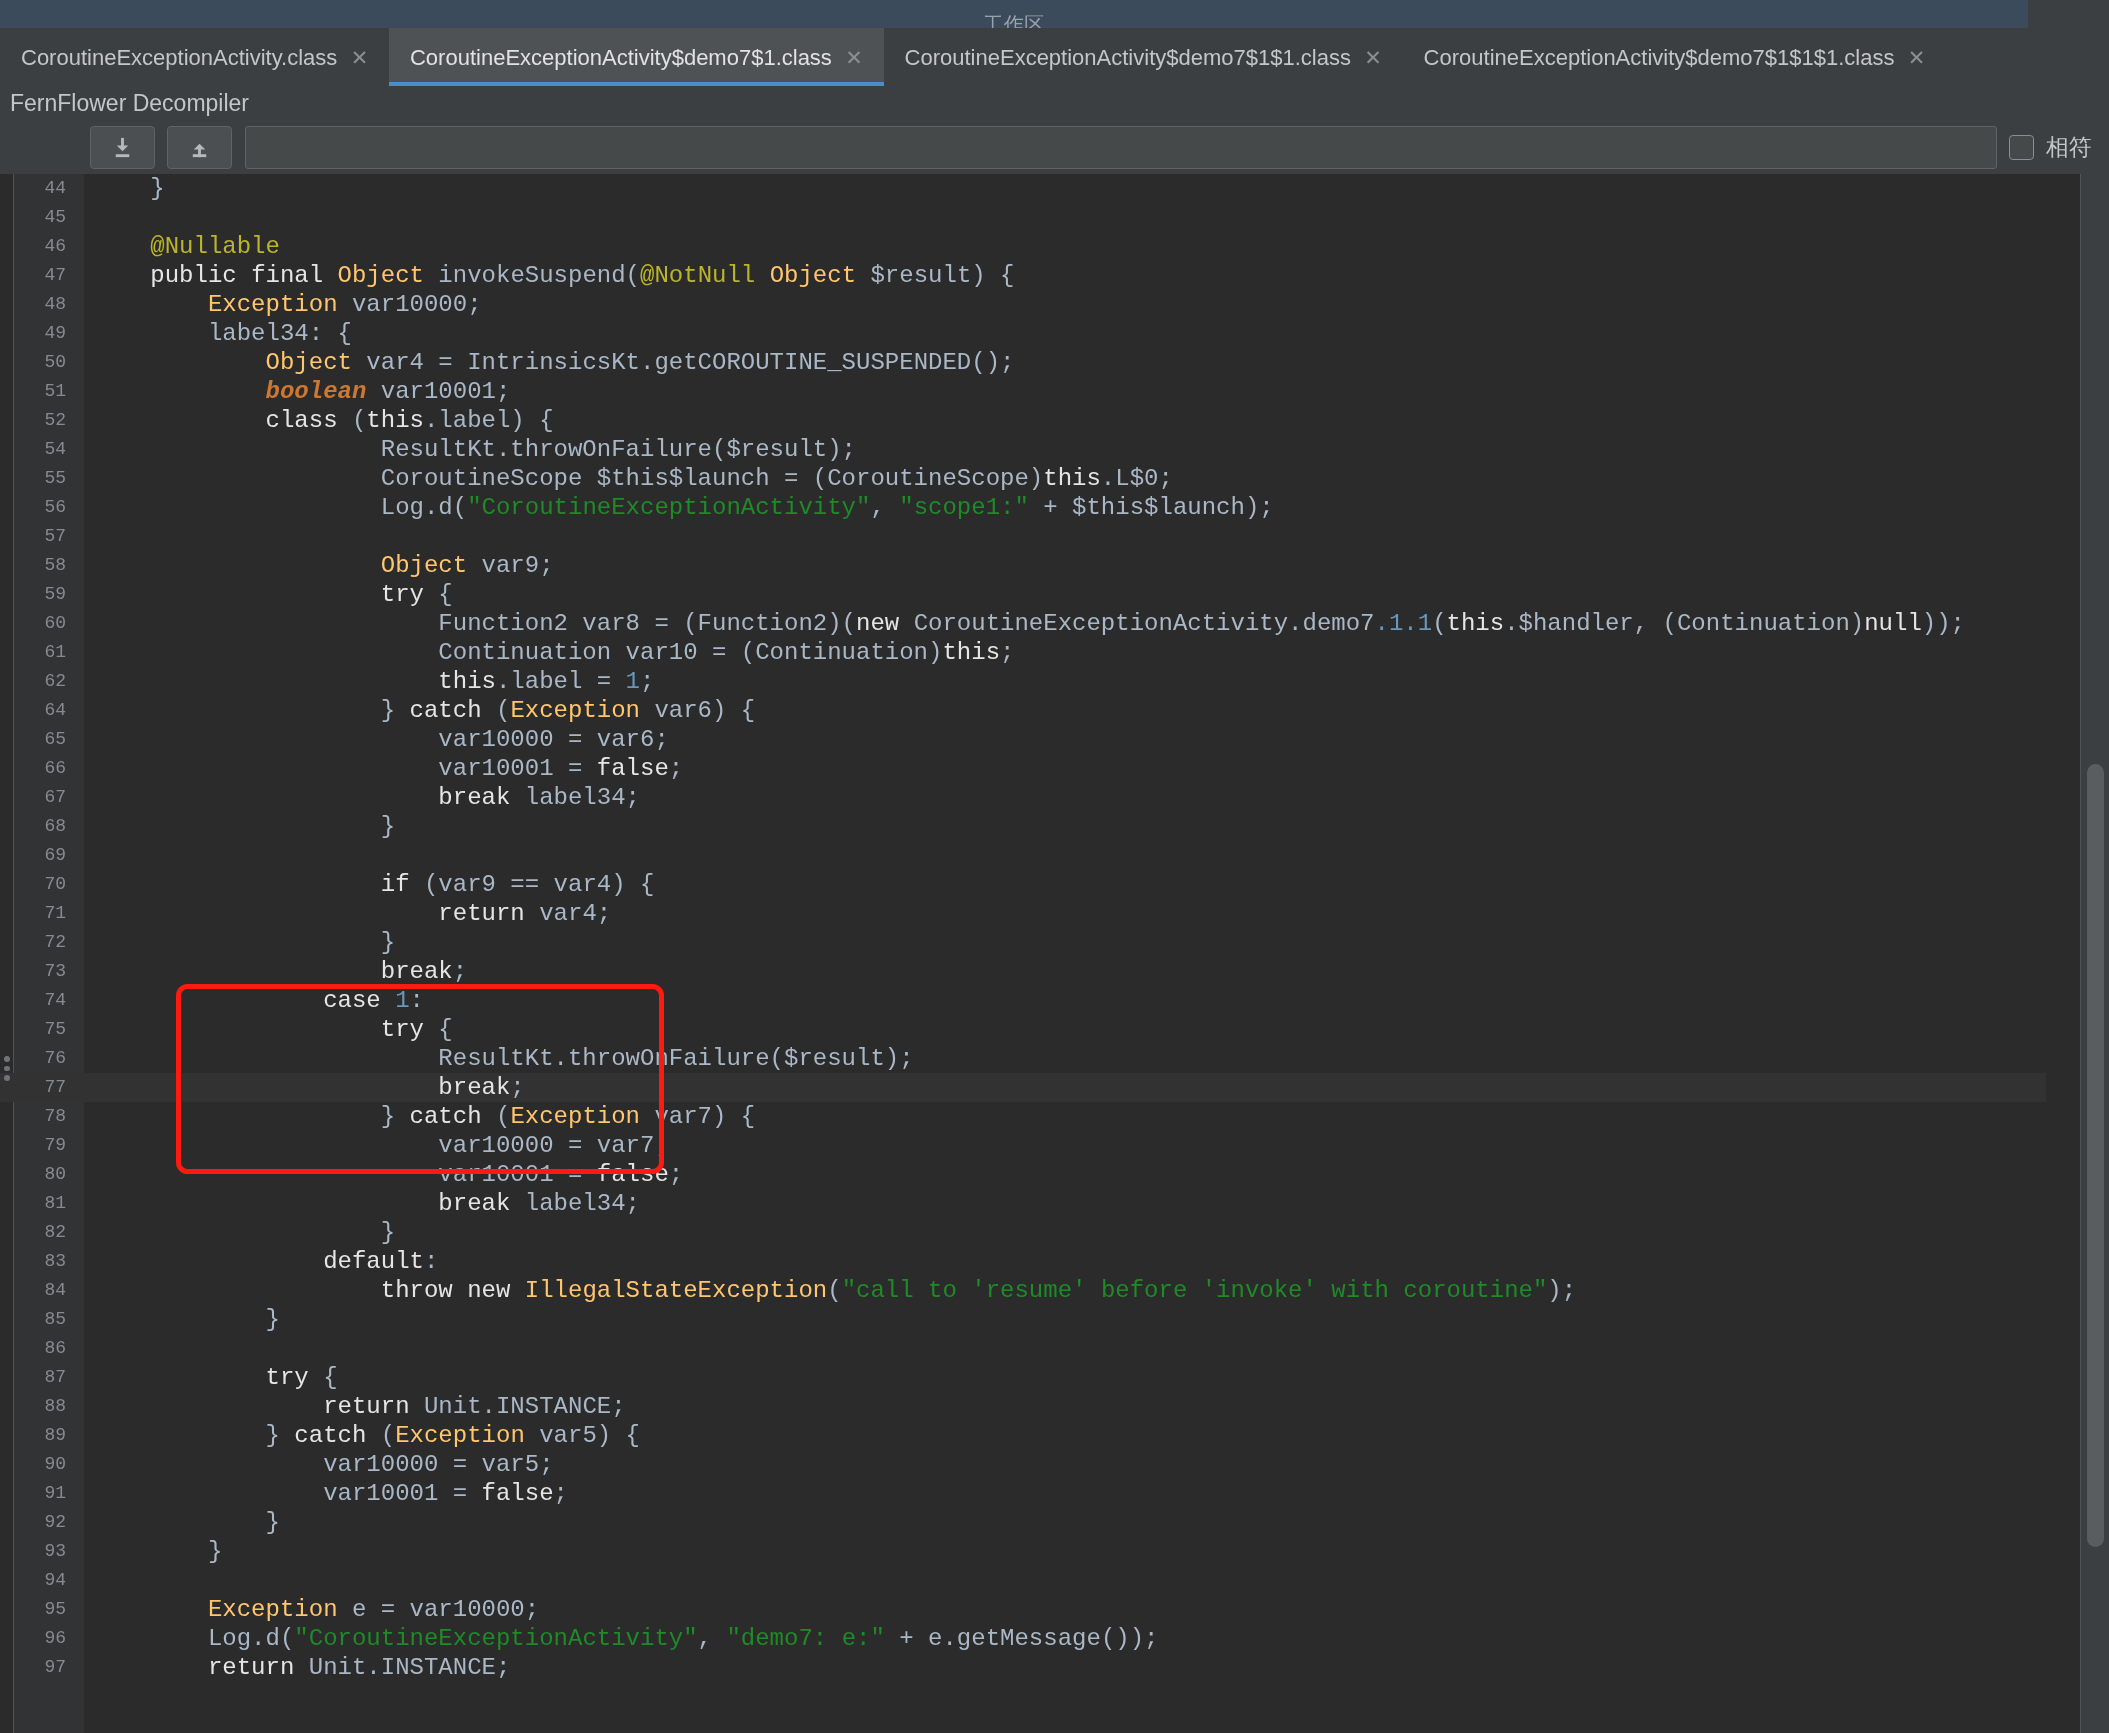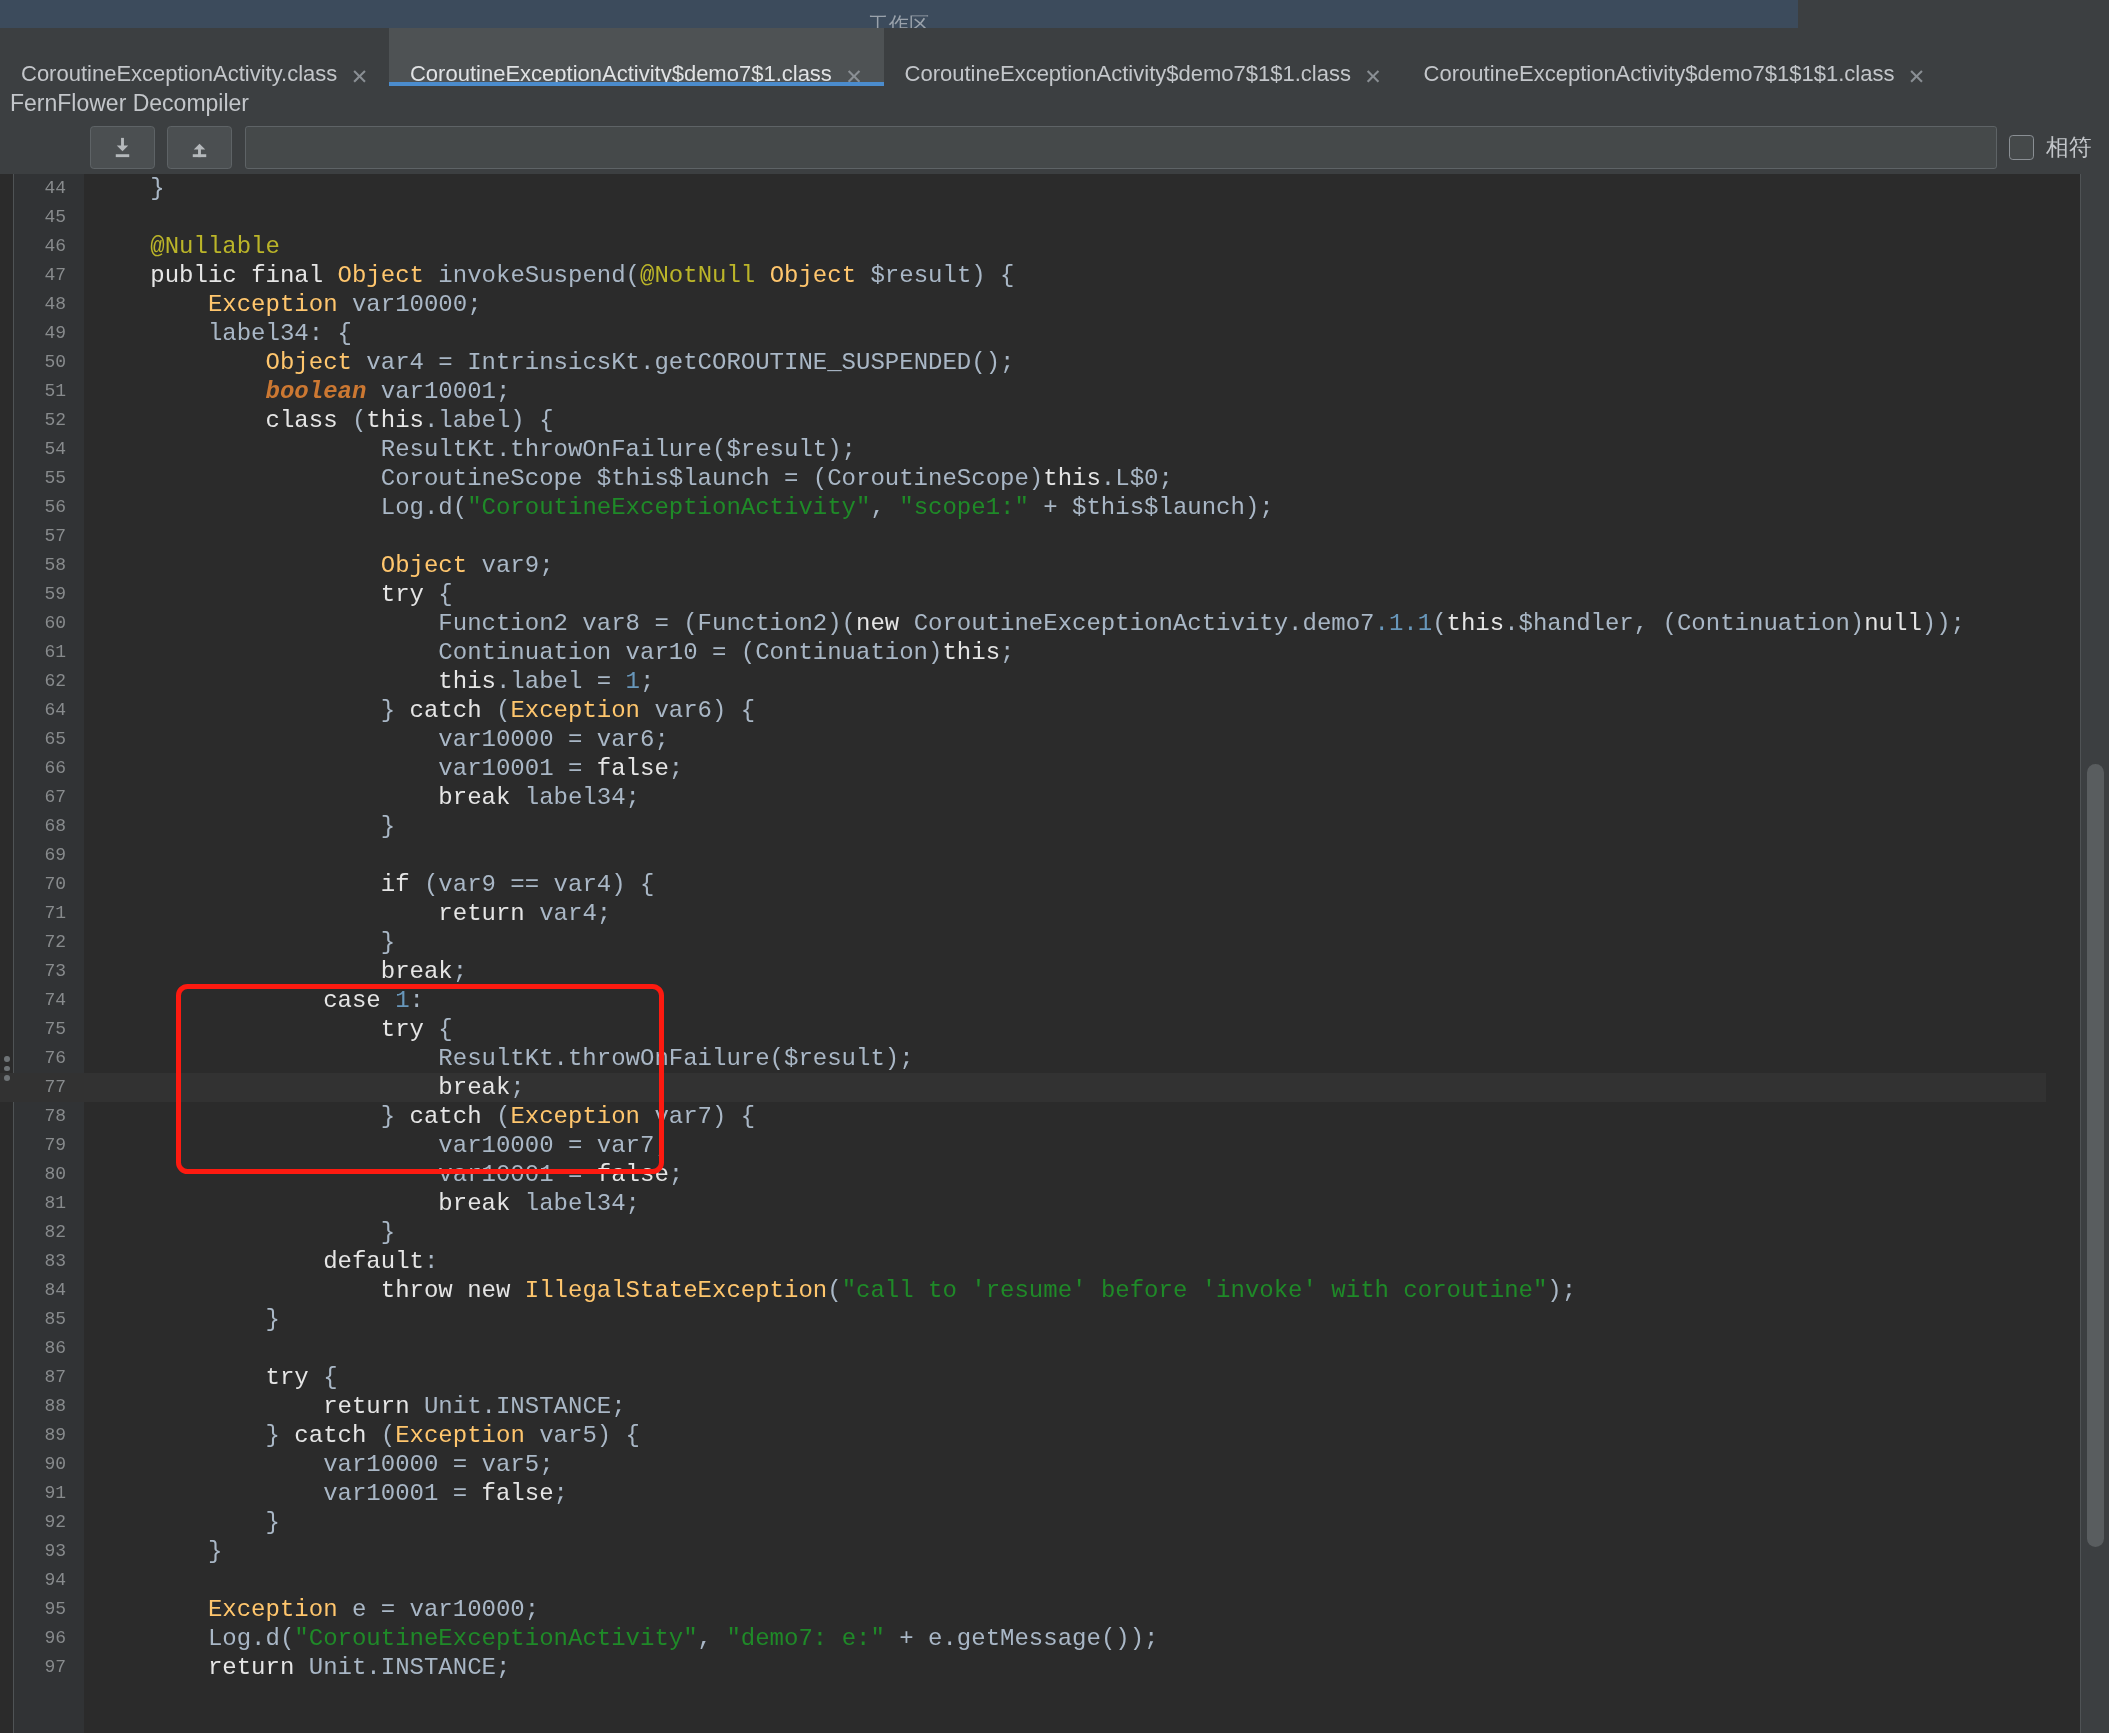--- a/index.html
+++ b/index.html
@@ -8,21 +8,21 @@
     height: 1733px;
     overflow: hidden;
     background: #3c3f41;
     font-family: "Liberation Sans", sans-serif;
   }
 
   
   .top-strip {
     position: absolute;
     left: 0; top: 0;
-    width: 1798px; height: 28px;
+    width: 2028px; height: 28px;
     background: #3c4b5c;
     color: #b6bbc2;
     font-size: 19px;
     display: flex;
     align-items: flex-end;
     justify-content: center;
     overflow: hidden;
   }
   .top-strip .clip {
     height: 13.4px;
@@ -38,21 +38,21 @@
     position: absolute;
     left: 0; top: 28px;
     width: 2110px; height: 59px;
     background: #3c3f41;
     display: flex;
     align-items: stretch;
   }
   .tab {
     position: relative;
     display: flex;
-    align-items: flex-end;
+    align-items: center;
     gap: 13.4px;
     padding: 0 21px;
     color: #c3c6ca;
     font-size: 22px;
     white-space: nowrap;
     cursor: default;
   }
   .tab.active { background: #4e5254; color: #e0e2e4; }
   .tab.active::after {
     content: "";

